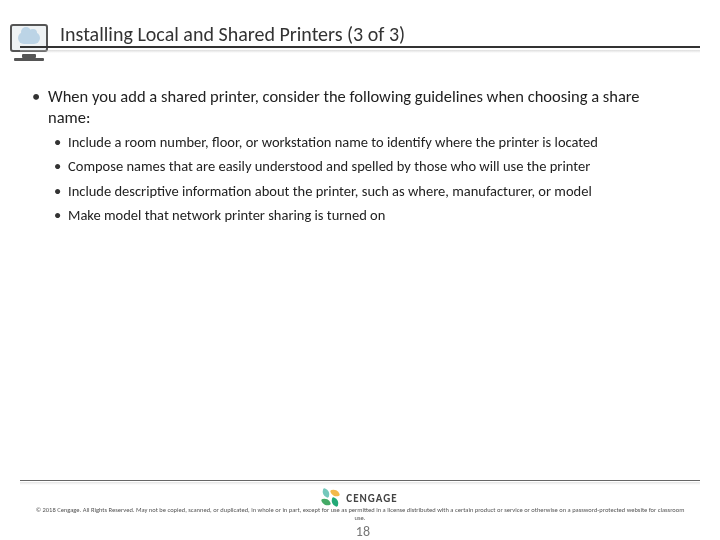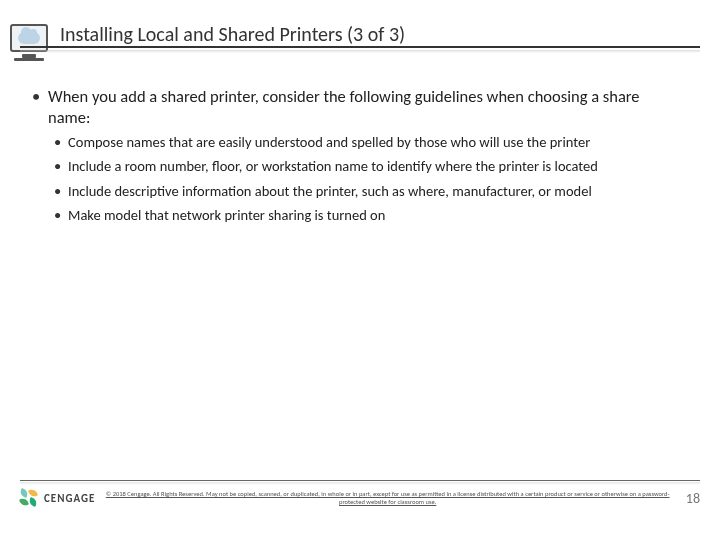--- a/index.html
+++ b/index.html
@@ -22,30 +22,30 @@
 
   .content { padding: 28px 30px 0 30px; font-size: 16.5px; line-height: 1.25; }
   .b1 { margin: 10px 8px 6px 0; padding-left: 18px; position: relative; }
   .b1::before { content: "•"; position: absolute; left: 2px; top: 0; color: #333; }
   .b2 { margin: 6px 0 6px 22px; padding-left: 16px; position: relative; font-size: 14.5px; }
   .b2::before { content: "•"; position: absolute; left: 2px; top: 0; color: #333; }
 
   .footer { position: absolute; left: 0; right: 0; bottom: 0; height: 60px; }
   .footer-rule { margin: 0 20px; height: 0; border-top: 1.5px solid #666; position: relative; }
   .footer-rule .shadow { position: absolute; left: 0; right: 0; top: 1px; height: 3px; background: linear-gradient(#ccc, transparent); opacity: .5; }
-  .footer-inner { display: flex; align-items: flex-end; justify-content: space-between; padding: 8px 20px 0 20px; }
+  .footer-inner { display: flex; align-items: center; justify-content: space-between; padding: 8px 20px 0 20px; flex-direction: column; }
   .brand { display: flex; align-items: center; gap: 6px; }
   .brand-mark { width: 18px; height: 18px; position: relative; }
   .petal { position: absolute; width: 8px; height: 8px; border-radius: 2px 8px 2px 8px; }
   .p1 { background: #74c8bc; left: 0; top: 0; transform: rotate(20deg); }
   .p2 { background: #f2b94a; left: 9px; top: 0; transform: rotate(-20deg); }
   .p3 { background: #4a6; left: 0; top: 9px; transform: rotate(-20deg); }
   .p4 { background: #2a7; left: 9px; top: 9px; transform: rotate(20deg); }
   .brand-name { font-size: 11px; letter-spacing: 1px; font-weight: 600; color: #444; }
-  .copyright { flex: 1; text-align: center; font-size: 6.5px; color: #555; padding: 0 10px; line-height: 1.2; text-decoration: underline; }
+  .copyright { flex: 1; text-align: center; font-size: 6.5px; color: #555; padding: 0 10px; line-height: 1.2; }
   .pagenum { font-size: 14px; color: #777; min-width: 20px; text-align: right; }
 </style>
 </head>
 <body>
 
 <div class="slide">
 
   <div class="header">
     <div class="icon-box">
       <div class="cloud"></div>
@@ -56,22 +56,22 @@
   </div>
 
   <div class="rule-wrap">
     <div class="rule">
         <div class="shadow"></div>
       </div>
   </div>
 
   <div class="content">
     <div class="b1">When you add a shared printer, consider the following guidelines when choosing a share name:</div>
+    <div class="b2">Include a room number, floor, or workstation name to identify where the printer is located</div>
     <div class="b2">Compose names that are easily understood and spelled by those who will use the printer</div>
-    <div class="b2">Include a room number, floor, or workstation name to identify where the printer is located</div>
     <div class="b2">Include descriptive information about the printer, such as where, manufacturer, or model</div>
     <div class="b2">Make model that network printer sharing is turned on</div>
   </div>
 
   <div class="footer">
     <div class="footer-rule">
         <div class="shadow"></div>
       </div>
     <div class="footer-inner">
       <div class="brand">

